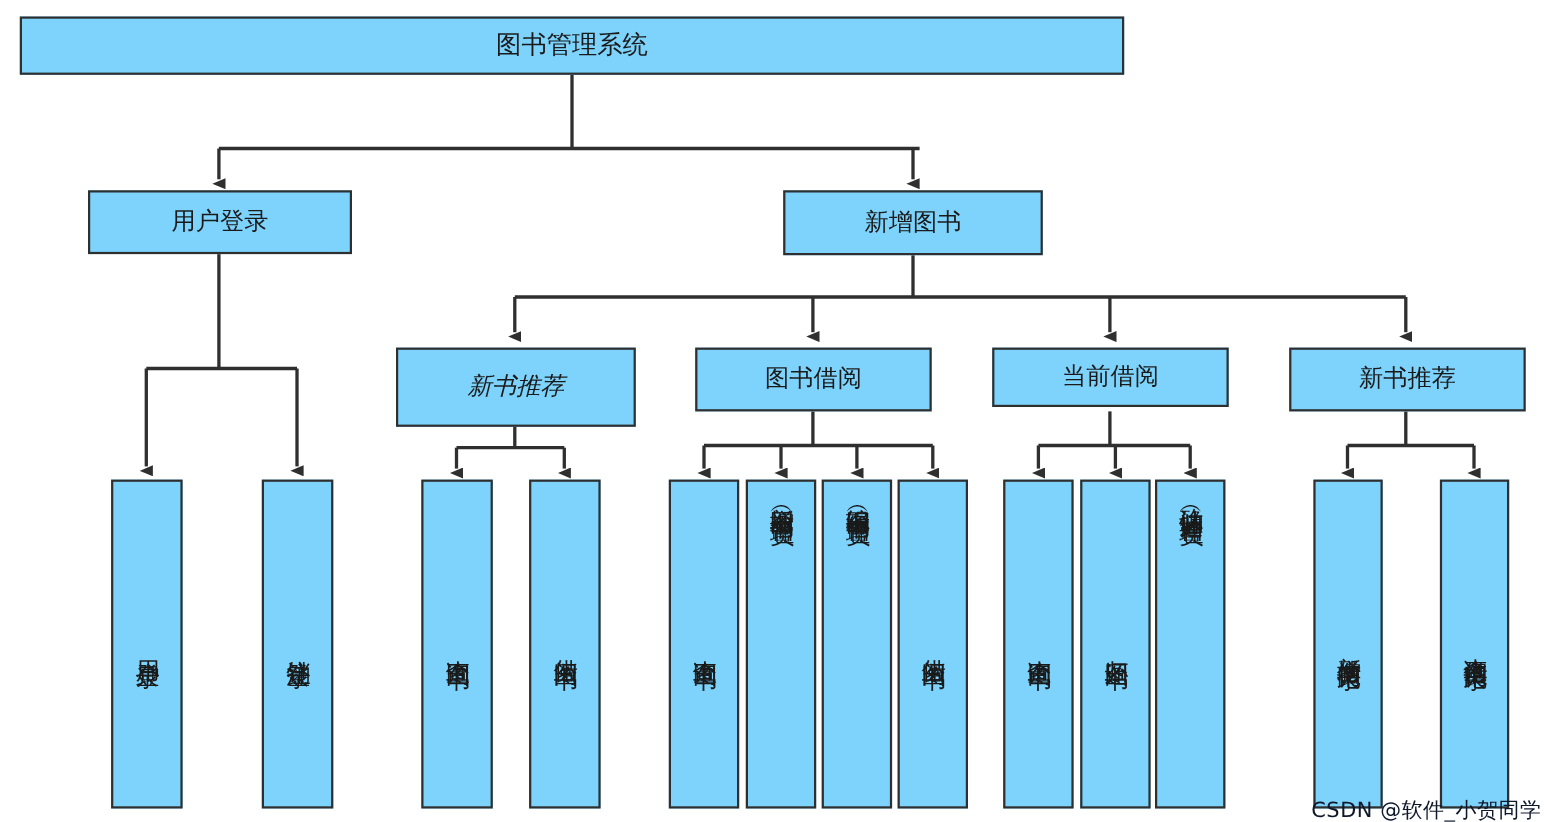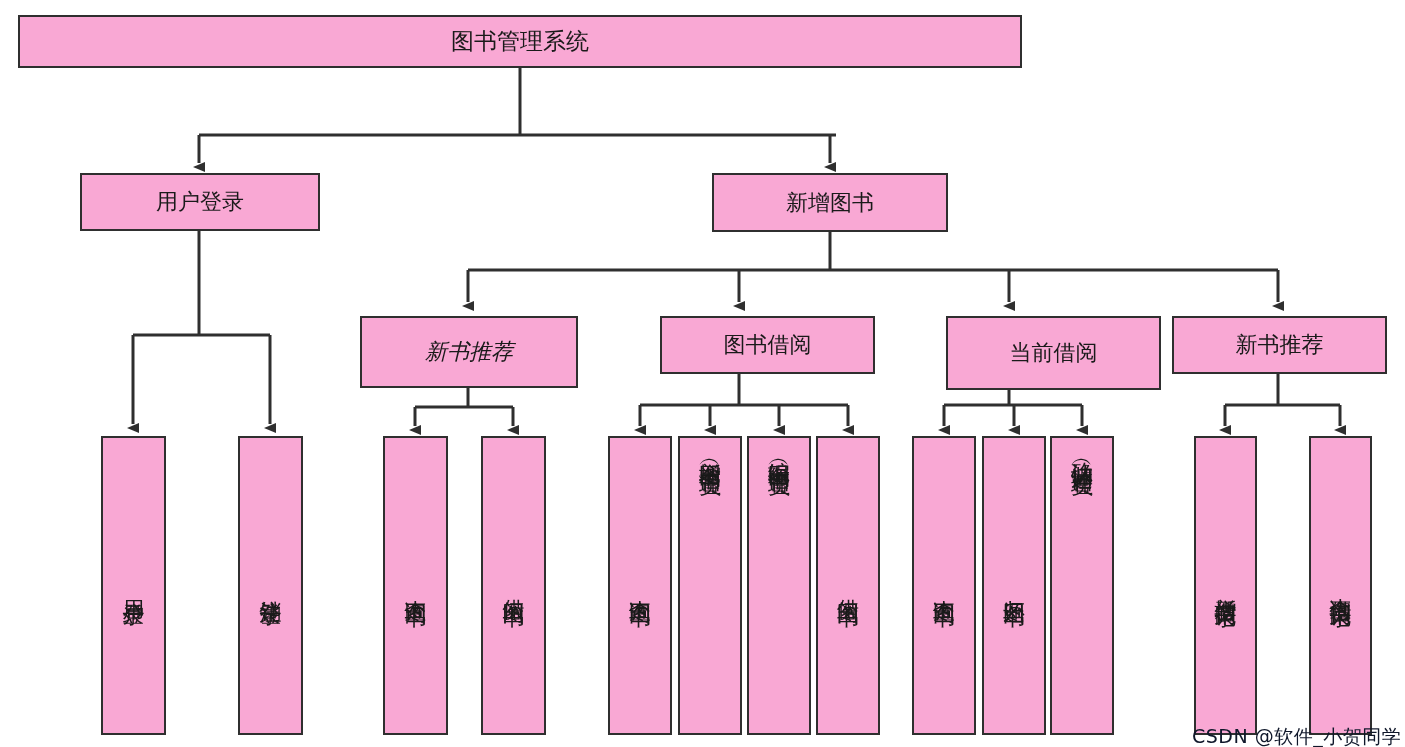--- a/index.html
+++ b/index.html
@@ -8,21 +8,21 @@
     background:#ffffff;
     font-family:"DejaVu Sans","Liberation Sans",sans-serif;
     overflow:hidden;
   }
   #stage{position:relative;width:1405px;height:747px;}
   svg.links{position:absolute;left:0;top:0;width:1405px;height:747px;pointer-events:none;}
 
   .node{
     position:absolute;
     box-sizing:border-box;
-    background:#f9a8d4;
+    background:#7dd3fc;
     border:2.5px solid #2f2f2f;
     display:flex;
     align-items:center;
     justify-content:center;
     color:#1a1a1a;
     z-index:2;
   }
   .node .lbl{
     display:block;
     text-align:center;
@@ -123,24 +123,24 @@
   <div class="node h-node" style="left:80px;top:173px;width:240px;height:58px;">
     <span class="lbl">用户登录</span>
   </div>
   <div class="node h-node" style="left:712px;top:173px;width:236px;height:59px;">
     <span class="lbl">新增图书</span>
   </div>
 
   <div class="node h-node" style="left:360px;top:316px;width:218px;height:72px;font-style:italic;">
     <span class="lbl">新书推荐</span>
   </div>
-  <div class="node h-node" style="left:632px;top:316px;width:215px;height:58px;margin-left:28px;">
+  <div class="node h-node" style="left:632px;top:316px;width:215px;height:58px;">
     <span class="lbl">图书借阅</span>
   </div>
-  <div class="node h-node" style="left:946px;top:316px;width:215px;height:74px;justify-content:center;">
+  <div class="node h-node" style="left:902px;top:316px;width:215px;height:54px;justify-content:center;">
     <span class="lbl">当前借阅</span>
   </div>
   <div class="node h-node" style="left:1172px;top:316px;width:215px;height:58px;">
     <span class="lbl">新书推荐</span>
   </div>
 
   <div class="node v-node centered" style="left:101px;top:436px;width:65px;height:299px;">
     <span class="lbl">用户登录</span>
   </div>
   <div class="node v-node centered" style="left:238px;top:436px;width:65px;height:299px;">

